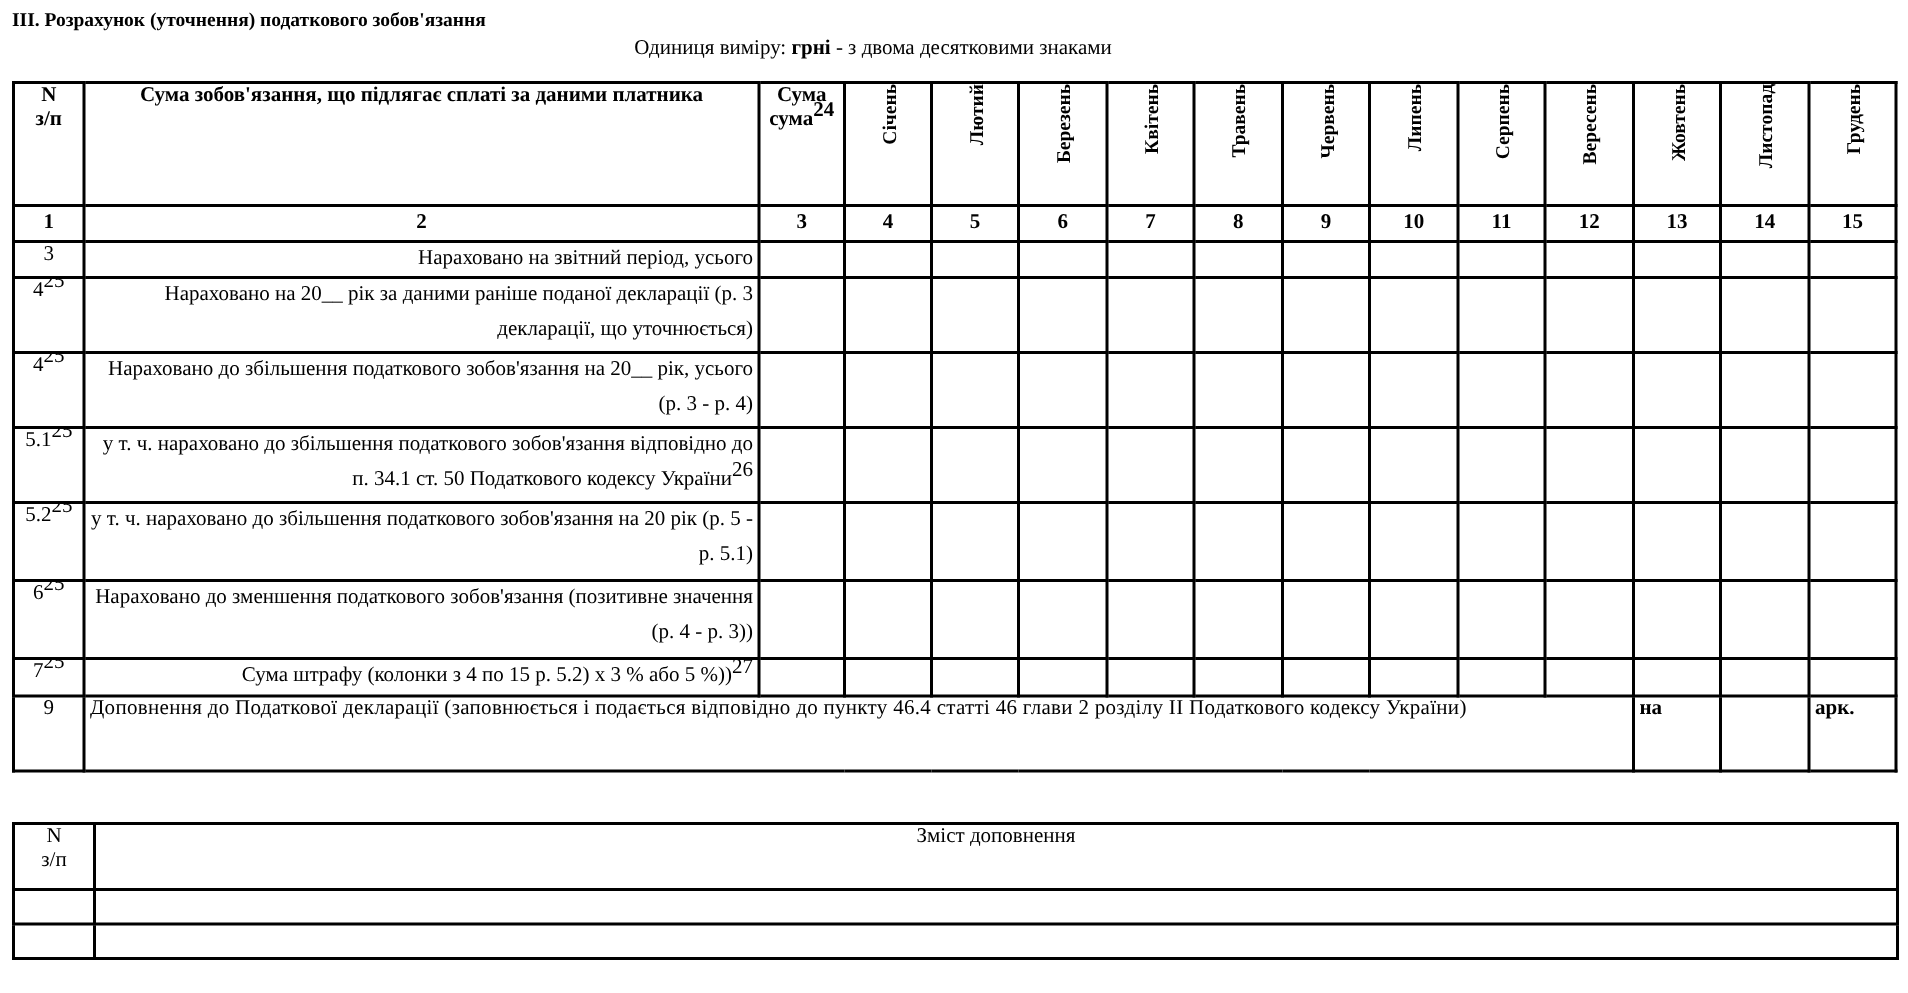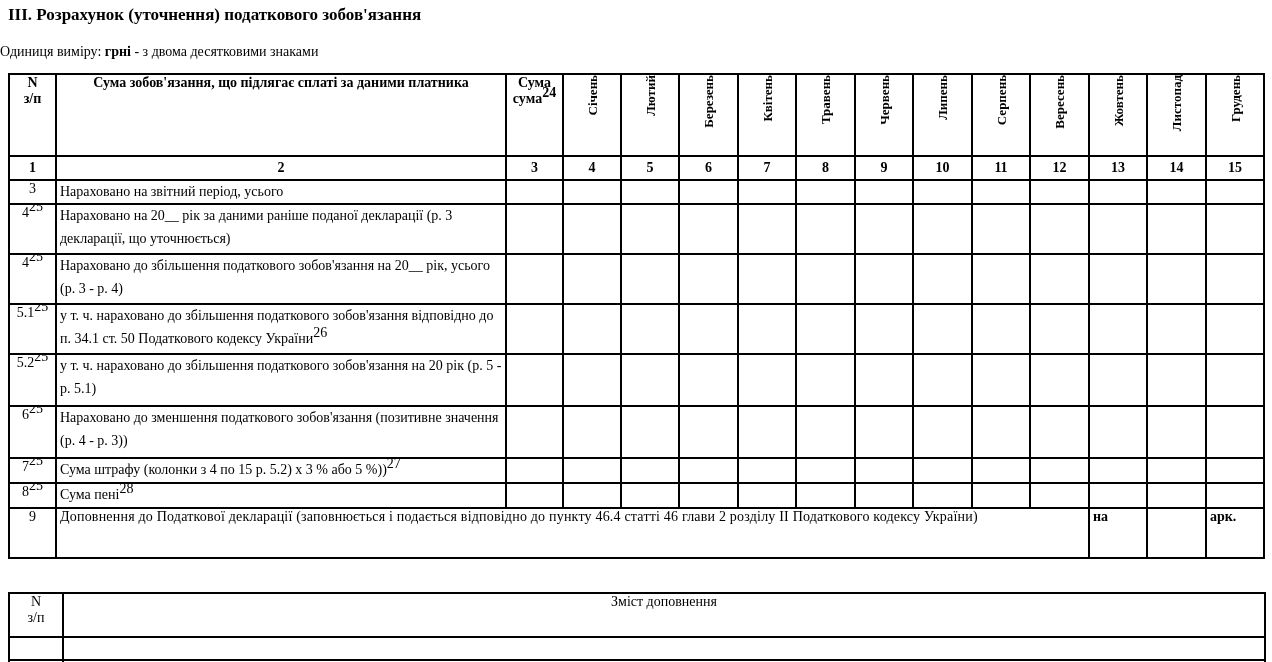--- a/index.html
+++ b/index.html
@@ -9,28 +9,28 @@
     color: #000000;
     font-family: "Liberation Serif", serif;
     width: 1272px;
     height: 662px;
     overflow: hidden;
   }
   .page { width: 1272px; height: 662px; position: relative; }
 
   .title {
     font-weight: bold;
-    font-size: 17px;
+    font-size: 13px;
     padding: 5px 0 0 8px;
   }
   .unit-line {
-    text-align: left;
+    text-align: center;
     padding-right: 108px;
     font-size: 14px;
-    margin-top: 19px;
+    margin-top: 4px;
   }
   .unit-line .uval { font-weight: bold; }
 
   table.main {
     border-collapse: collapse;
     table-layout: fixed;
     margin: 13px 8px 0 8px;
     width: 1256px;
   }
   table.main td {
@@ -49,21 +49,21 @@
     transform: rotate(180deg);
     font-weight: bold;
     font-size: 13px;
     white-space: nowrap;
     line-height: 1;
   }
   tr.nums { height: 24px; }
   tr.nums td { font-weight: bold; text-align: center; vertical-align: middle; padding: 0; }
 
   td.cnum { text-align: center; padding: 1px 1px 0 1px; }
-  td.cdesc { text-align: left; line-height: 1.6; padding: 1px 4px 0 4px; }
+  td.cdesc { text-align: right; line-height: 1.6; padding: 1px 4px 0 4px; }
   sup { font-size: 14px; line-height: 0; }
 
   tr.h24 { height: 24px; }
   tr.h25 { height: 25px; padding-left: 40px; }
   tr.h47 { height: 52px; }
   tr.h50 { height: 50px; padding-left: 40px; }
 
   td.cdesc9 { font-size: 14px; padding: 2px 2px 0 4px; letter-spacing: 0.2px; white-space: nowrap; }
   td.cna { font-weight: bold; padding: 2px 2px 0 4px; }
 
@@ -268,37 +268,20 @@
           <td></td>
           <td></td>
           <td></td>
           <td></td>
           <td></td>
           <td></td>
           <td></td>
           <td></td>
           <td></td>
         </tr>
-    <tr class="h25">
-      <td class="cnum"><span>8</span><sup>25</sup></td>
-      <td class="cdesc"><span>Сума пені</span><sup>28</sup></td>
-    <td></td>
-          <td></td>
-          <td></td>
-          <td></td>
-          <td></td>
-          <td></td>
-          <td></td>
-          <td></td>
-          <td></td>
-          <td></td>
-          <td></td>
-          <td></td>
-          <td></td>
-        </tr>
 
     <tr class="h50">
       <td class="cnum">9</td>
       <td class="cdesc9" colspan="11">Доповнення до Податкової декларації (заповнюється і подається відповідно до пункту 46.4 статті 46 глави 2 розділу II Податкового кодексу України)</td>
       <td class="cna">на</td>
       <td></td>
       <td class="cna">арк.</td>
     </tr>
   </tbody>
     </table>

